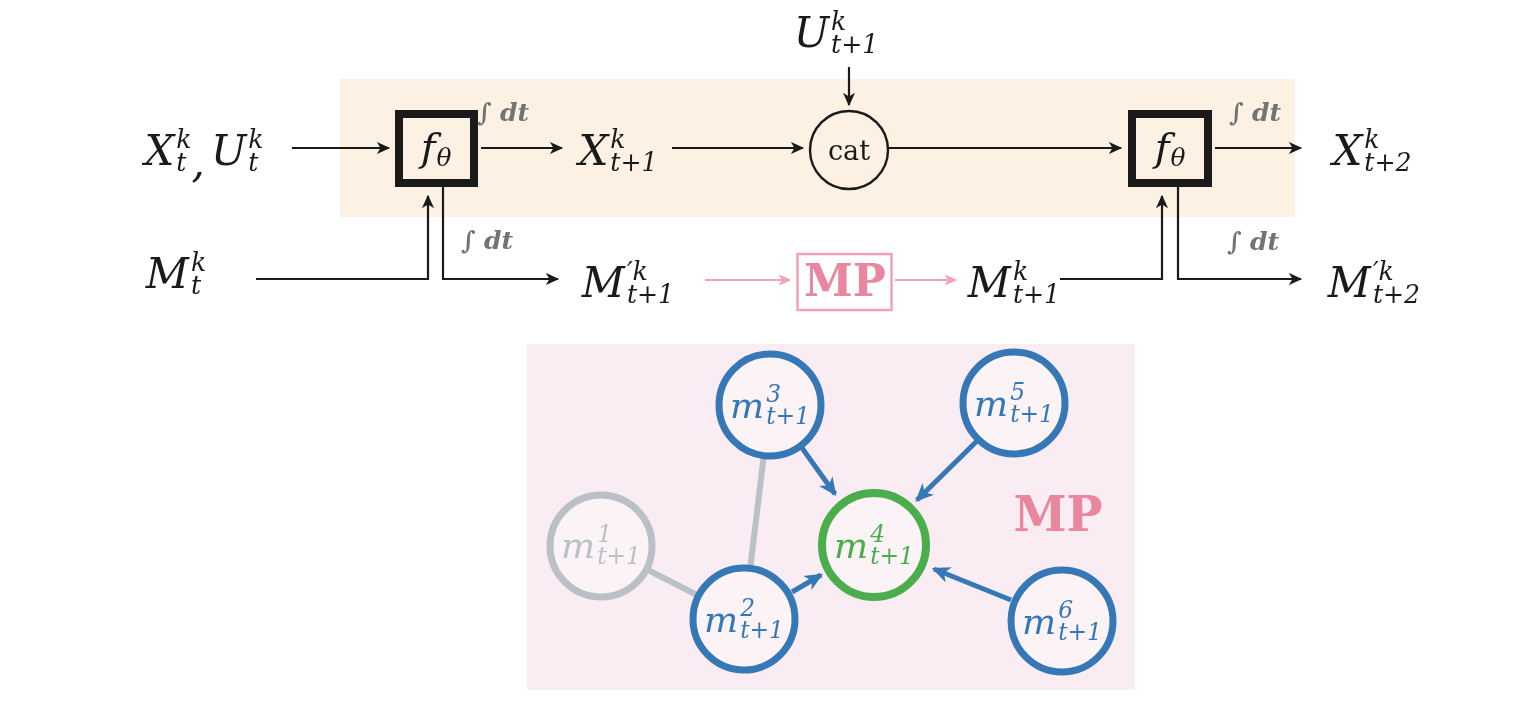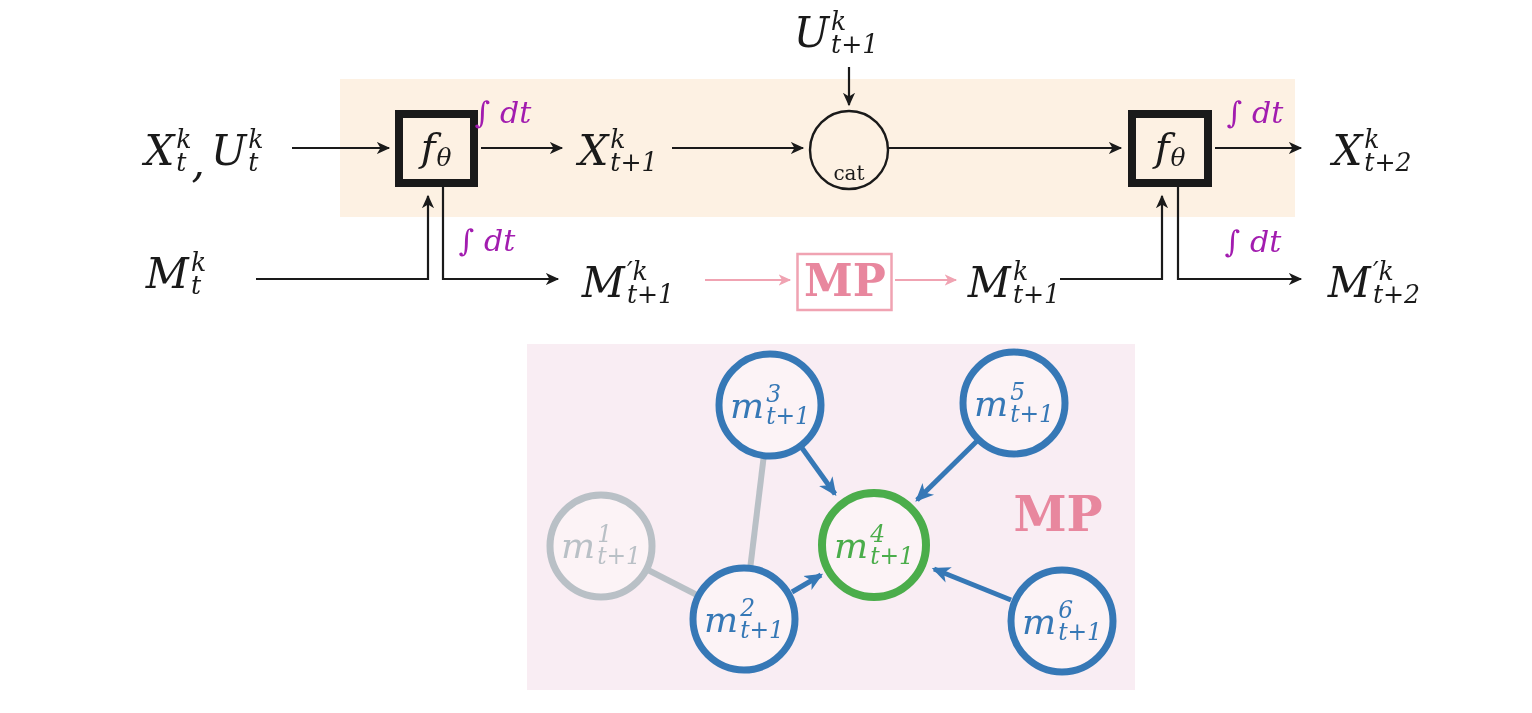--- a/index.html
+++ b/index.html
@@ -8,24 +8,24 @@
   .band{position:absolute;z-index:1;}
   #top-band{left:340px;top:79px;width:955px;height:138px;background:#fdf1e3;}
   #mp-panel{left:527px;top:344px;width:608px;height:346px;background:#f9edf3;}
   svg.layer{position:absolute;left:0;top:0;z-index:2;}
   .mlabel{position:absolute;transform:translate(-50%,-50%);display:flex;align-items:center;
           font-style:italic;color:#1a1a1a;line-height:1;white-space:nowrap;z-index:3;font-size:42px;}
   .scripts{display:inline-flex;flex-direction:column;align-items:flex-start;margin-left:2px;
            font-size:0.60em;line-height:0.92;}
   .comma{transform:translateY(12px);margin-right:6px;}
   .subsolo{font-size:0.62em;transform:translateY(11px);margin-left:1px;}
-  .intdt{position:absolute;transform:translate(-50%,-50%);font-style:italic;font-size:30px;
-         color:#a21caf;z-index:3;white-space:nowrap;}
+  .intdt{position:absolute;transform:translate(-50%,-50%);font-style:italic;font-size:25px;
+         color:#737373;z-index:3;white-space:nowrap;font-weight:bold;}
   .flabel{font-size:40px;}
-  .catlabel{font-style:normal;font-size:20px;margin-top:23px;}
+  .catlabel{font-style:normal;font-size:27px;}
   .mp-text{font-style:normal;font-weight:bold;font-size:44px;color:#e8879e;}
   .mp-big{font-style:normal;font-weight:bold;font-size:48px;color:#e8879e;}
   .nlabel{font-size:36px;}
   .nlabel .scripts{font-size:0.65em;}
   .n-blue{color:#3678b6;} .n-gray{color:#b9c0c6;} .n-green{color:#4bad4b;}
 </style>
 </head>
 <body>
 
 <div id="canvas">

